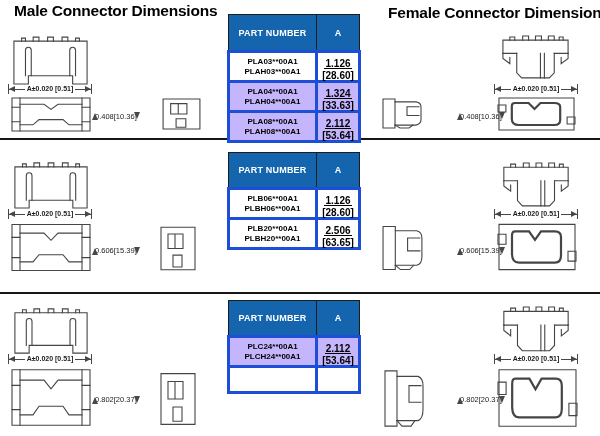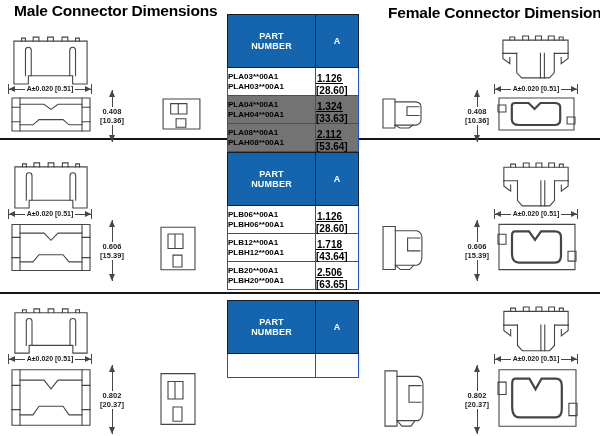--- a/index.html
+++ b/index.html
@@ -16,40 +16,40 @@
   .hdim{position:absolute;display:flex;align-items:center;height:10px;font-size:7px;font-weight:bold;color:#1b1b1b;}
   .hdim .tick{width:1px;height:10px;background:#474747;flex:0 0 1px;}
   .hdim .ha{height:1px;background:#474747;flex:1 1 6px;min-width:5px;position:relative;}
   .hdim .hl::before{content:"";position:absolute;left:0;top:-3px;width:0;height:0;
     border-top:3px solid transparent;border-bottom:3px solid transparent;border-right:6px solid #474747;}
   .hdim .hr::before{content:"";position:absolute;right:0;top:-3px;width:0;height:0;
     border-top:3px solid transparent;border-bottom:3px solid transparent;border-left:6px solid #474747;}
   .hdim .htxt{margin:0 2px;white-space:nowrap;line-height:10px;}
 
   
-  .vdim{position:absolute;width:34px;display:flex;flex-direction:column;align-items:center;
-    font-size:7.5px;font-weight:bold;color:#1b1b1b;}
+  .vdim{position:absolute;width:34px;display:flex;flex-direction:row;align-items:center;
+    font-size:7.5px;font-weight:normal;color:#1b1b1b;}
   .vdim .vseg{position:relative;width:1px;background:#474747;flex:1 1 auto;min-height:6px;align-self:center;}
   .vdim .ah{position:absolute;left:50%;width:0;height:0;
     border-left:3px solid transparent;border-right:3px solid transparent;}
   .vdim .up{top:0;transform:translateX(-50%);border-bottom:7px solid #474747;}
   .vdim .dn{bottom:0;transform:translateX(-50%);border-top:7px solid #474747;}
   .vdim .vtxt{line-height:9px;white-space:nowrap;}
 
   
   table.spec{position:absolute;width:131px;border-collapse:collapse;table-layout:fixed;
     border:1px solid #1d1d1d;background:#fff;}
   table.spec th{background:#1565ae;color:#fff;font-size:9px;font-weight:bold;
-    border:1px solid #1d1d1d;padding:16px;letter-spacing:0.2px;}
+    border:1px solid #1d1d1d;padding:8px;letter-spacing:0.2px;}
   table.spec th.a-col{border-left:1px solid #ffffff;}
   table.spec col.c-pn{width:88px;} table.spec col.c-a{width:43px;}
-  table.spec td{border:1px solid #1d4ed8;padding:0;text-align:left;vertical-align:middle;}
+  table.spec td{border:3px solid #1d4ed8;padding:0;text-align:center;vertical-align:middle;}
   table.t1 th{height:19px;} table.t2 th,table.t3 th{height:18px;}
   table.t1 td{height:26px;} table.t2 td,table.t3 td{height:23px;margin-top:18px;}
-  tr.alt td{background:#737373;}
+  tr.alt td{background:#c4b5fd;}
   td.pn div{font-size:8px;font-weight:bold;color:#000;line-height:9.5px;white-space:nowrap;}
   td.av div{font-size:10px;font-weight:bold;color:#000;line-height:9px;}
   td.av .in{display:inline-block;border-bottom:1px solid #000;padding:0 1px;}
 </style>
 </head>
 <body>
 
 <div class="page">
 
   <div class="title" style="left:14px;top:2px;">Male Connector Dimensions</div>
@@ -218,27 +218,20 @@
     <tbody>
       <tr>
         <td class="pn">
             <div>PLB06**00A1</div>
             <div>PLBH06**00A1</div>
           </td>
         <td class="av"><div class="in">1.126</div><div>[28.60]</div></td>
       </tr>
       <tr>
         <td class="pn">
-            <div>PLB12**00A1</div>
-            <div>PLBH12**00A1</div>
-          </td>
-        <td class="av"><div class="in">1.718</div><div>[43.64]</div></td>
-      </tr>
-      <tr>
-        <td class="pn">
             <div>PLB20**00A1</div>
             <div>PLBH20**00A1</div>
           </td>
         <td class="av"><div class="in">2.506</div><div>[63.65]</div></td>
       </tr>
     </tbody>
   </table>
 
   <svg class="draw" style="left:498px;top:162px;width:76px;height:48px;" viewBox="0 0 78 46" preserveAspectRatio="none">
     <path d="M6,18 V5 H72 V18"></path>
@@ -319,20 +312,27 @@
         <col class="c-pn">
         <col class="c-a">
       </colgroup>
     <thead>
         <tr>
       <th>PART NUMBER</th>
       <th class="a-col">A</th>
     </tr>
       </thead>
     <tbody>
+      <tr class="alt">
+        <td class="pn">
+            <div>PLC24**00A1</div>
+            <div>PLCH24**00A1</div>
+          </td>
+        <td class="av"><div class="in">2.112</div><div>[53.64]</div></td>
+      </tr>
       <tr>
         <td class="pn"></td>
         <td class="av"></td>
       </tr>
     </tbody>
   </table>
 
   <svg class="draw" style="left:498px;top:306px;width:76px;height:49px;" viewBox="0 0 78 46" preserveAspectRatio="none">
     <path d="M6,18 V5 H72 V18"></path>
     <path d="M13,5 V2 H18 V5 M26,5 V1 H32 V5 M39,5 V1 H45 V5 M52,5 V1 H58 V5 M63,5 V2 H67 V5"></path>

